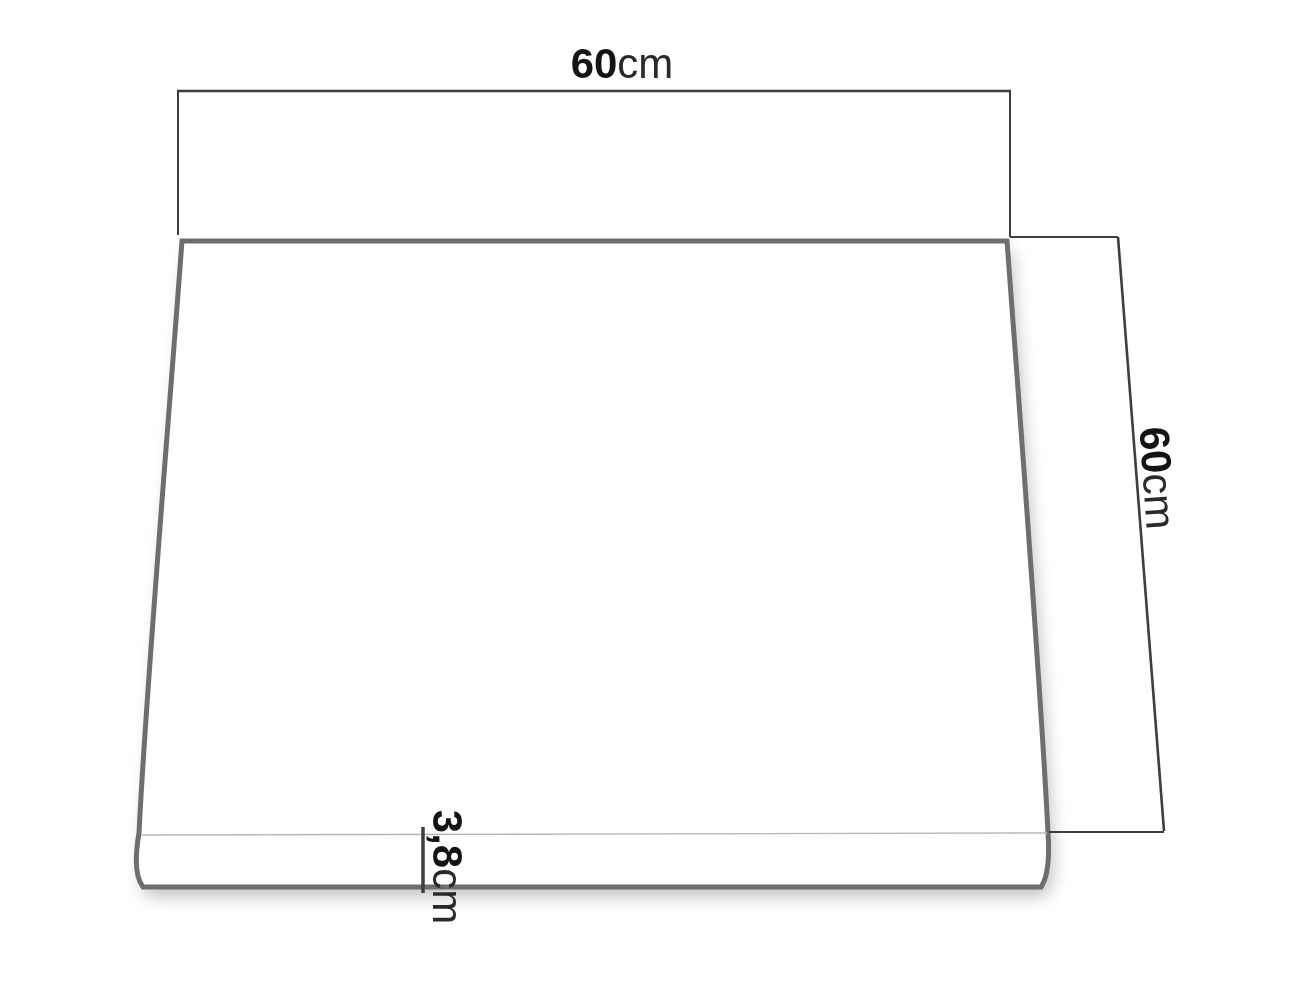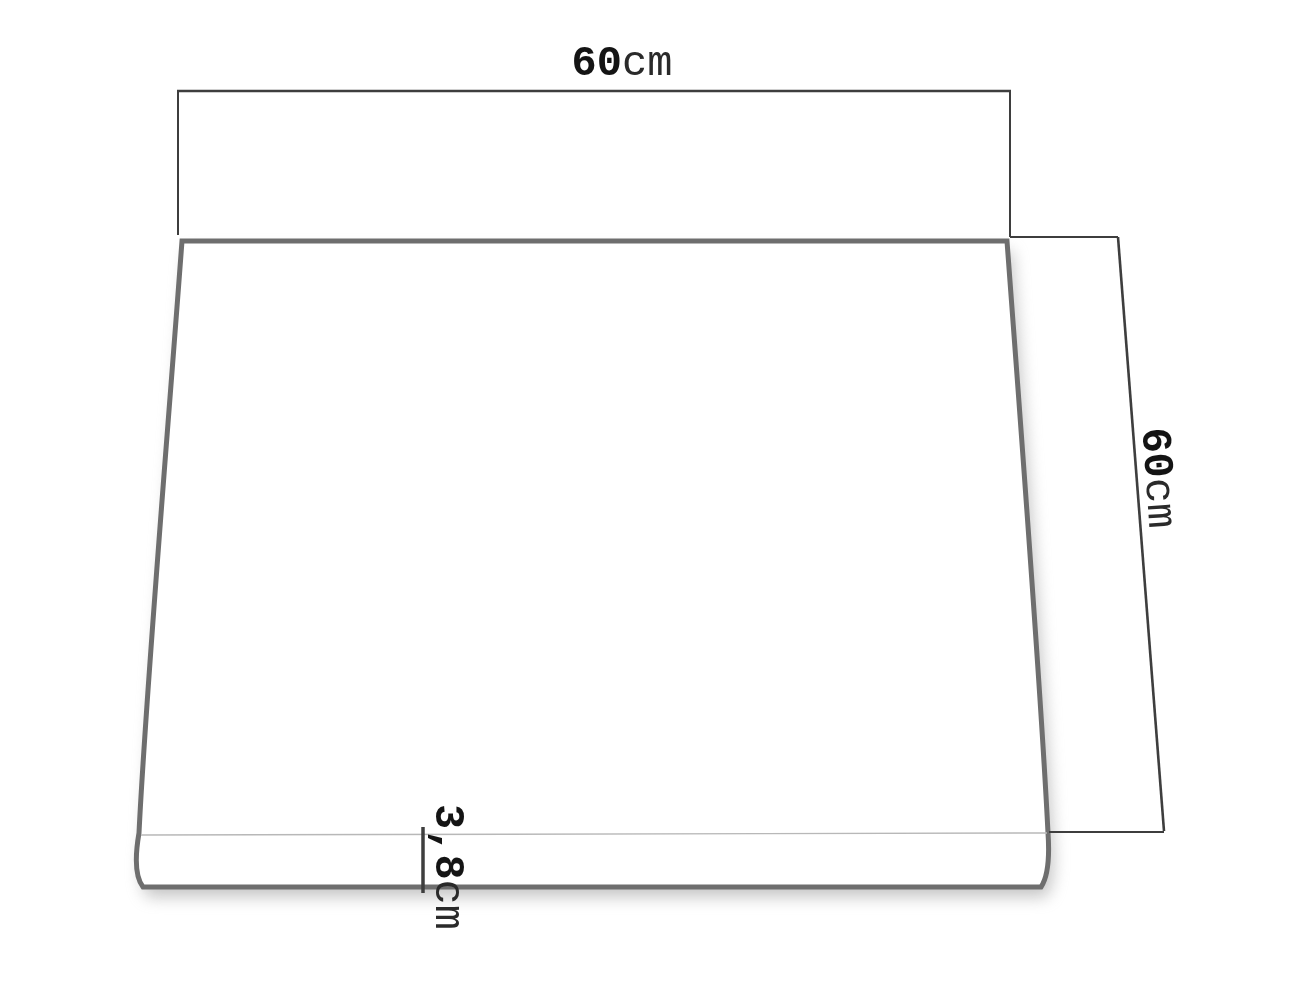--- a/index.html
+++ b/index.html
@@ -6,21 +6,21 @@
     margin: 0;
     padding: 0;
     background: #ffffff;
   }
   .canvas {
     position: relative;
     width: 1308px;
     height: 981px;
     background: #ffffff;
     overflow: hidden;
-    font-family: Liberation Mono, monospace;
+    font-family: Liberation Sans, sans-serif;
   }
   .diagram-svg {
     position: absolute;
     left: 0;
     top: 0;
     width: 1308px;
     height: 981px;
   }
   .dim-label {
     position: absolute;

